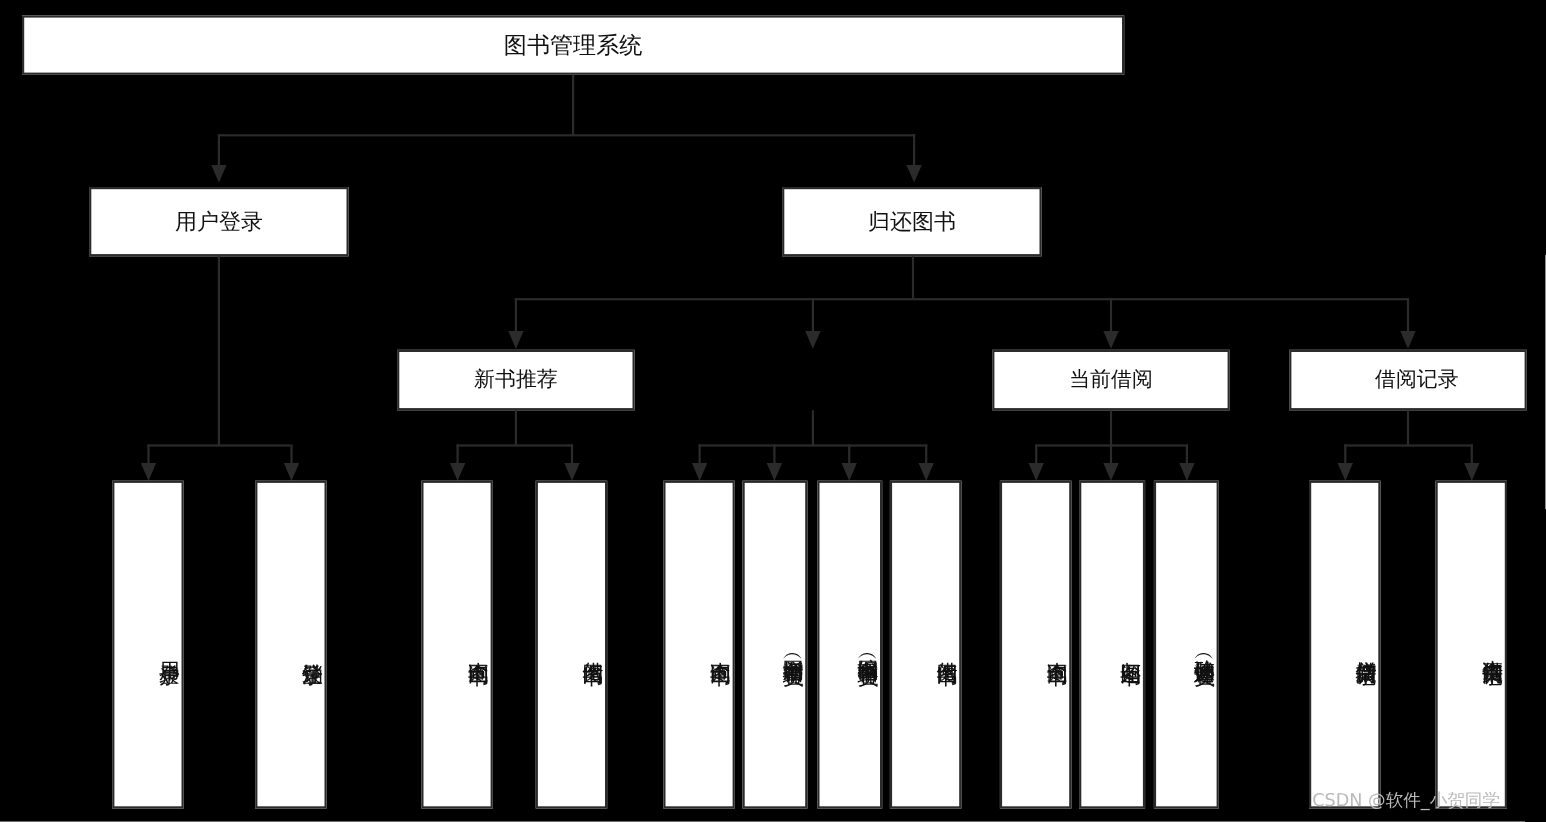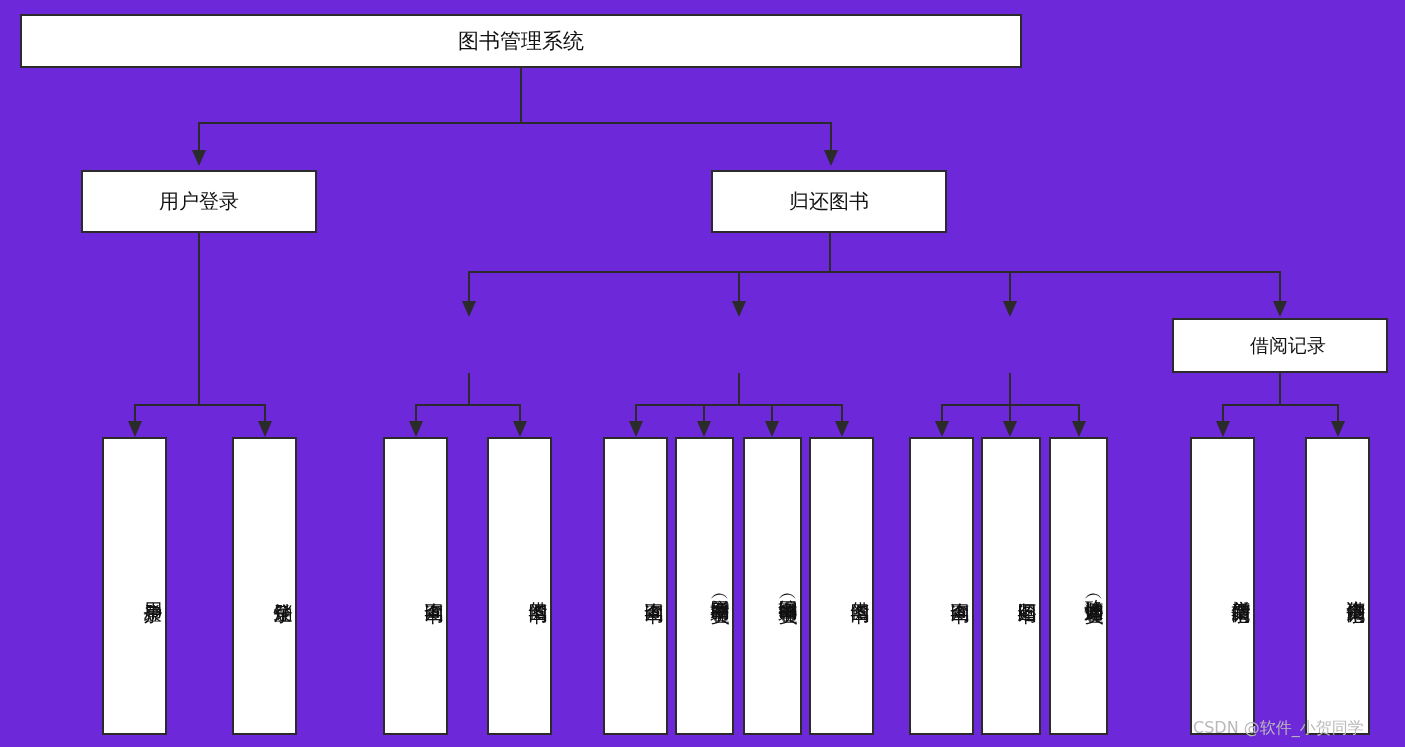--- a/index.html
+++ b/index.html
@@ -8,21 +8,21 @@
     padding: 0;
     background: #ffffff;
   }
   body {
     font-family: "DejaVu Sans", "Liberation Sans", sans-serif;
   }
   #diagram-root {
     position: relative;
     width: 1405px;
     height: 747px;
-    background: #6d28d9;
+    background: #000000;
     overflow: hidden;
   }
   
   .node {
     position: absolute;
     box-sizing: border-box;
     background: #ffffff;
     border: 2px solid #2b2b2b;
     display: flex;
     align-items: center;
@@ -125,22 +125,28 @@
 
   <div class="conn v" style="left:738px; top:271px; width:2px; height:30px;"></div>
   <div class="arrow" style="left:732px; top:301px;"></div>
 
   <div class="conn v" style="left:1009px; top:271px; width:2px; height:30px;"></div>
   <div class="arrow" style="left:1003px; top:301px;"></div>
 
   <div class="conn v" style="left:1279px; top:271px; width:2px; height:30px;"></div>
   <div class="arrow" style="left:1273px; top:301px;"></div>
 
-
-
+  <div class="node level-2" style="left:361px; top:318px; width:216px; height:55px;">
+    <span class="node-label">新书推荐</span>
+  </div>
+
+
+  <div class="node level-2" style="left:902px; top:318px; width:216px; height:55px;">
+    <span class="node-label">当前借阅</span>
+  </div>
 
   <div class="node level-2" style="left:1172px; top:318px; width:216px; height:55px;padding-left:16px;">
     <span class="node-label">借阅记录</span>
   </div>
 
   <div class="conn v" style="left:468px; top:373px; width:2px; height:32px;"></div>
   <div class="conn h" style="left:415px; top:404px; width:106px; height:2px;"></div>
   <div class="conn v" style="left:415px; top:404px; width:2px; height:17px;"></div>
   <div class="arrow" style="left:409px; top:421px;"></div>
   <div class="conn v" style="left:519px; top:404px; width:2px; height:17px;"></div>

